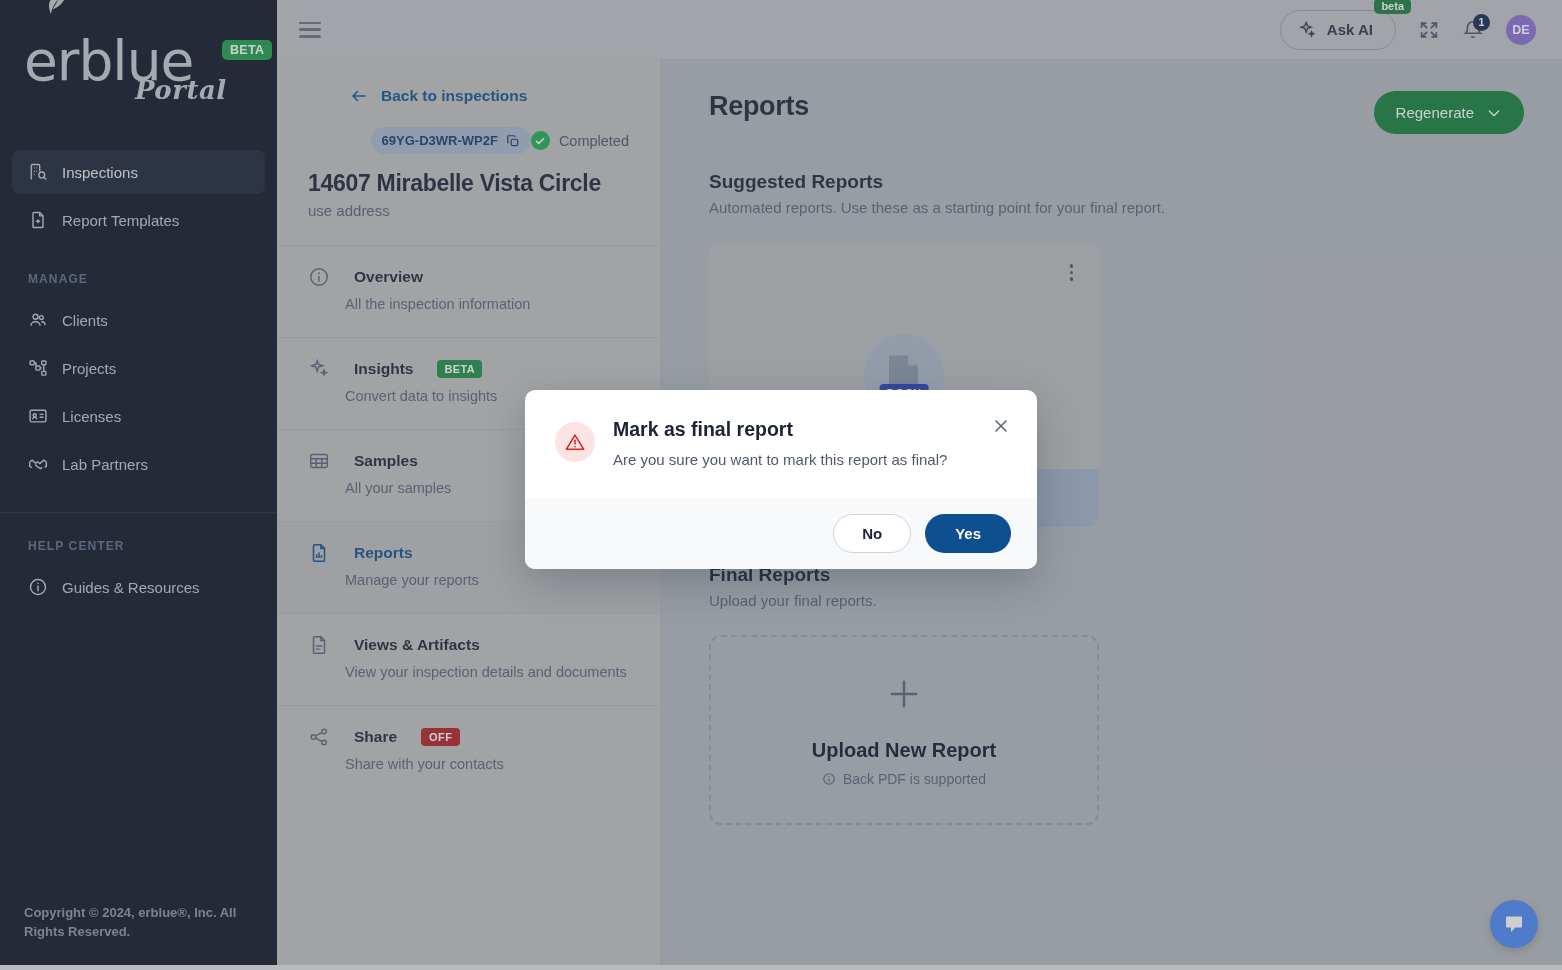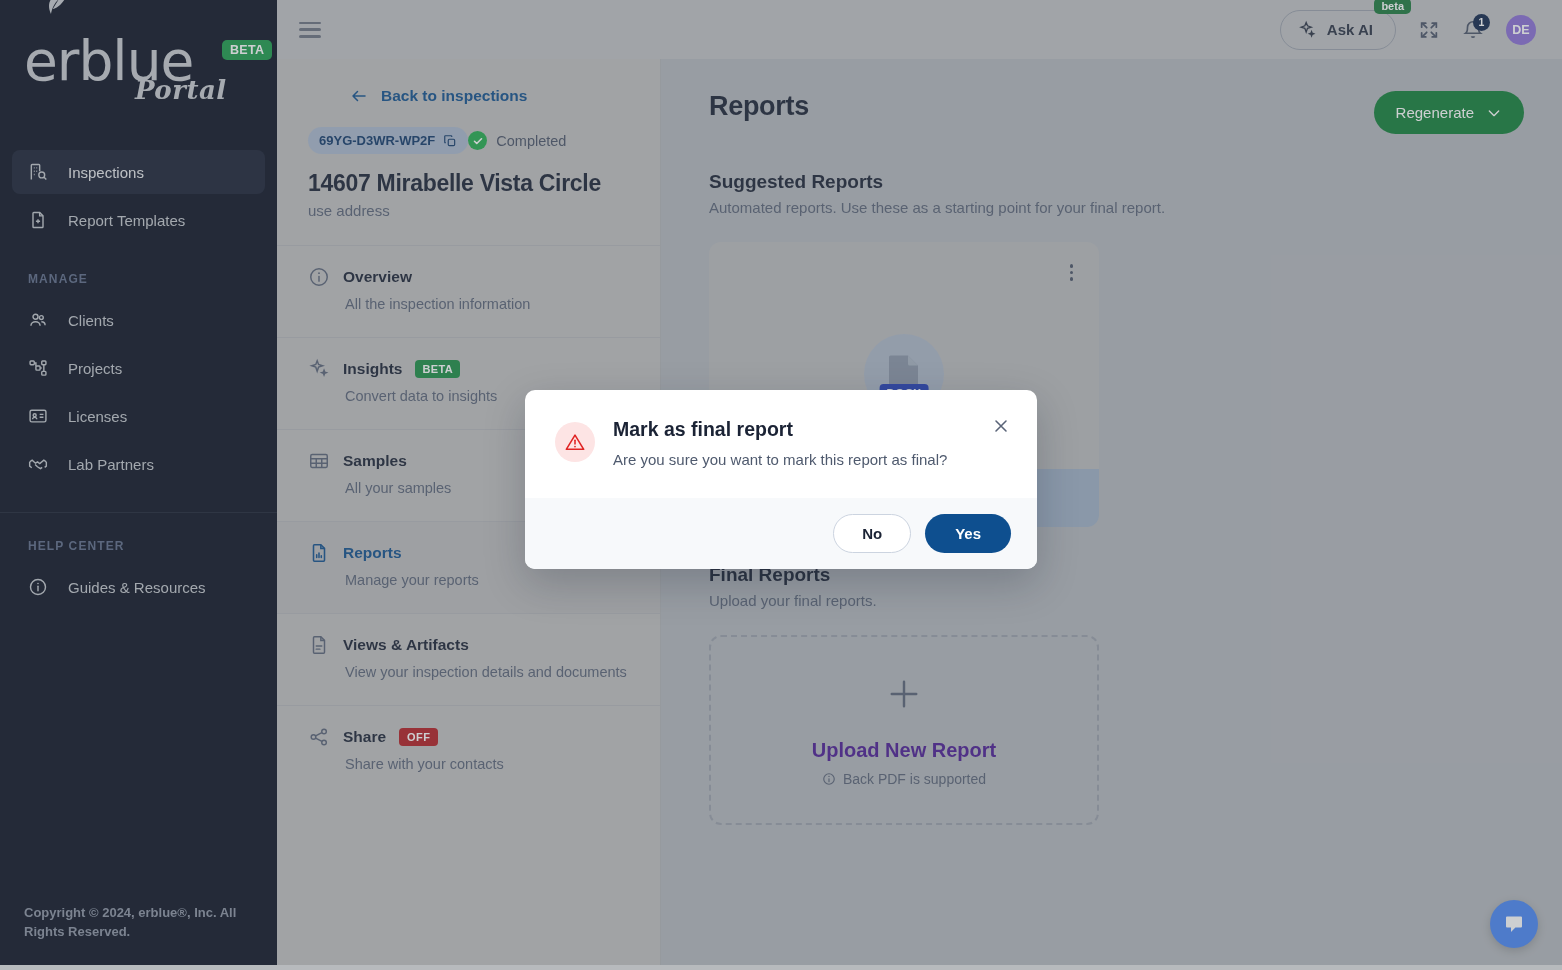--- a/index.html
+++ b/index.html
@@ -37,21 +37,21 @@
     font-size: 26px; color: #c8cbd0; letter-spacing: .5px;
     font-family: "DejaVu Serif", serif; font-style: italic; font-weight: 700;
   }
   .badge-beta-logo {
     position: absolute; left: 222px; top: 40px;
     background: #1c9b4b; color: #fff; font-size: 12.5px; font-weight: 700;
     padding: 3px 8px; border-radius: 5px; letter-spacing: .3px;
   }
   .nav-group { padding: 0 12px; }
   .nav-item {
-    display: flex; align-items: center; gap: 20px;
+    display: flex; align-items: center; gap: 14px;
     height: 44px; padding: 0 16px; border-radius: 8px;
     color: #c3c7cd; font-size: 15px; cursor: pointer;
     margin-bottom: 4px;
   }
   .nav-item.active { background: #1b2236; color: #e7e9ec; }
   .nav-item svg { flex: 0 0 20px; }
   .nav-sep { height: 1px; background: #1d2536; margin: 22px 0 0 0; }
   .nav-heading {
     color: #5d6b88; font-size: 12px; font-weight: 700; letter-spacing: 1.1px;
     padding: 26px 14px 12px 28px;
@@ -105,39 +105,39 @@
     width: 384px; flex: 0 0 384px; background: #c0c0c1;
     border-right: 1px solid #b0b3b7; overflow: hidden;
   }
   .back-link {
     display: flex; align-items: center; gap: 12px;
     padding: 28px 0 0 31px; color: #12518f; font-weight: 700; font-size: 15.5px;
     cursor: pointer;
     margin-left: 41px;
   }
   .insp-head { padding: 22px 31px 26px 31px; }
-  .insp-row { display: flex; align-items: center; justify-content: flex-start; }
+  .insp-row { display: flex; align-items: center; justify-content: flex-end; }
   .code-chip {
     display: inline-flex; align-items: center; gap: 8px;
     background: #aab8cd; color: #123a6b; font-weight: 700; font-size: 13px;
     padding: 6px 11px; border-radius: 14px; cursor: pointer;
   }
   .status { display: flex; align-items: center; gap: 9px; color: #4a5468; font-size: 14.5px; }
   .status-dot {
     width: 19px; height: 19px; border-radius: 50%; background: #23ad4e;
     display: flex; align-items: center; justify-content: center;
   }
   .insp-title { margin-top: 16px; font-size: 23px; font-weight: 700; color: #1b2335; letter-spacing: -.3px;}
   .insp-sub { margin-top: 5px; font-size: 15px; color: #5a6478; }
 
   .sec-item {
     padding: 20px 31px 22px 31px; border-top: 1px solid #b3b5b9; cursor: pointer;
   }
   .sec-item.selected { background: #bcbcbe; }
-  .sec-row { display: flex; align-items: center; gap: 13px; }
+  .sec-row { display: flex; align-items: center; gap: 24px; }
   .sec-label { font-size: 15.5px; font-weight: 700; color: #1b2335; }
   .sec-label.blue { color: #12518f; }
   .sec-desc { margin-top: 6px; padding-left: 37px; font-size: 14.5px; color: #5a6478; line-height: 1.45; }
   .chip-green { background:#1c8e45; color:#fff; font-size:11px; font-weight:700; padding:3px 7px; border-radius:4px; letter-spacing:.4px;}
   .chip-red { background:#b31f24; color:#fff; font-size:11px; font-weight:700; padding:3px 8px; border-radius:4px; letter-spacing:.4px;}
 
   
   .main { flex: 1; background: #b4b8bd; padding: 32px 38px 0 48px; min-width: 0; position: relative;}
   .main-head { display: flex; align-items: flex-start; justify-content: space-between; }
   .page-title { font-size: 27px; font-weight: 700; color: #1b2335; letter-spacing: -.3px; }
@@ -166,21 +166,21 @@
     padding: 3px 7px; border-radius: 4px; letter-spacing: .4px;
   }
   .card-foot { position: absolute; left: 0; right: 0; bottom: 0; height: 58px; background: #9fb0c6; }
 
   .upload-box {
     margin-top: 26px; width: 390px; height: 190px;
     border: 2px dashed #9aa0ab; border-radius: 12px;
     display: flex; flex-direction: column; align-items: center; justify-content: center;
     cursor: pointer;
   }
-  .upload-title { margin-top: 24px; font-size: 20px; font-weight: 700; color: #4c1d95; }
+  .upload-title { margin-top: 24px; font-size: 20px; font-weight: 700; color: #0f172a; }
   .upload-note { margin-top: 9px; font-size: 14px; color: #5a6478; display: flex; align-items: center; gap: 7px; }
 
   
   .chat-fab {
     position: absolute; right: 24px; bottom: 22px;
     width: 48px; height: 48px; border-radius: 50%; background: #4a87f5;
     display: flex; align-items: center; justify-content: center; cursor: pointer;
     box-shadow: 0 3px 10px rgba(0,0,0,.18); z-index: 5;
   }
 

